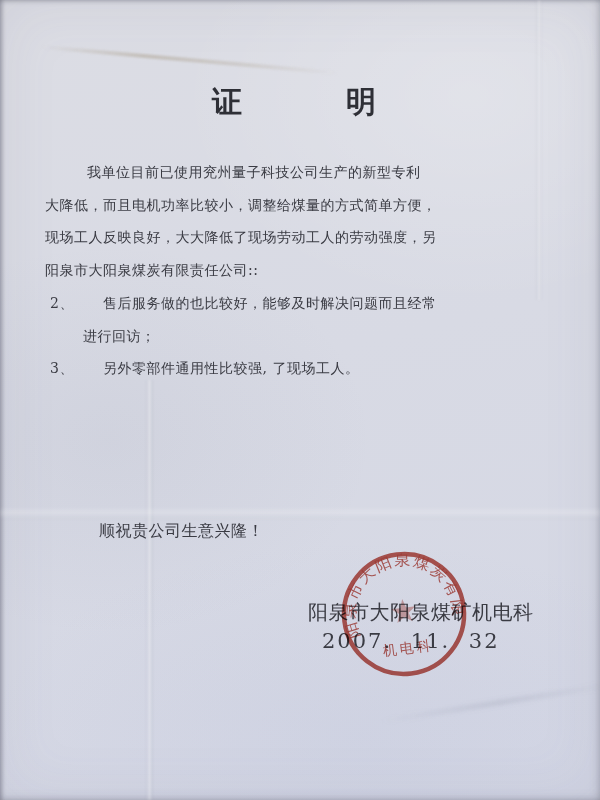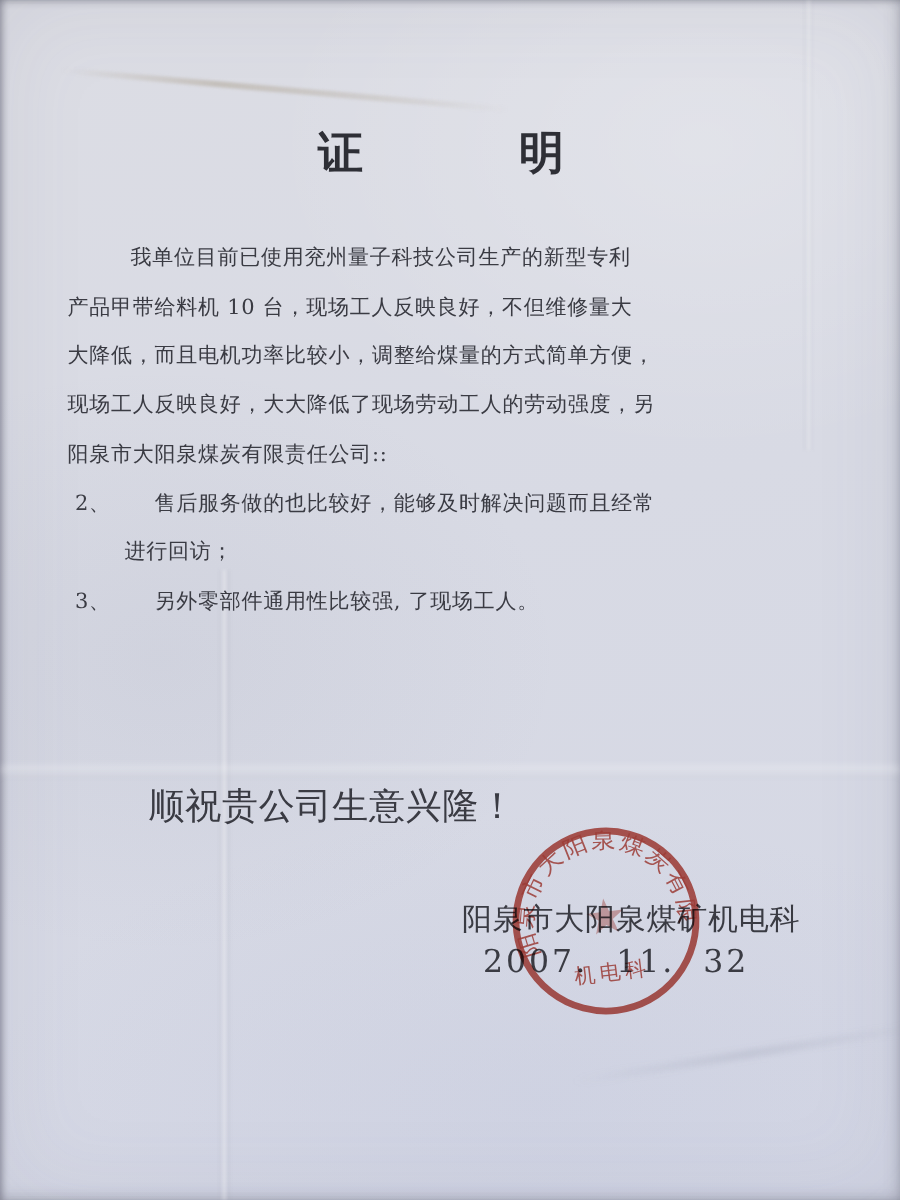--- a/index.html
+++ b/index.html
@@ -60,21 +60,21 @@
   .body-block{
     position:absolute;left:45px;top:156px;width:514px;
     font-size:14px;line-height:32.7px;white-space:nowrap;
     letter-spacing:.5px;
   }
   .line-indent{padding-left:42px;}
   .list-line .num{display:inline-block;width:58px;padding-left:5px;box-sizing:border-box;}
   .cont-line{padding-left:38px;}
   .closing-line{
     position:absolute;left:99px;top:521px;
-    font-size:24px;letter-spacing:.5px;white-space:nowrap;font-family:Liberation Mono, monospace;
+    font-size:16px;letter-spacing:.5px;white-space:nowrap;font-family:Liberation Mono, monospace;
   }
   .signature-line{
     position:absolute;left:308px;top:599px;
     font-size:20px;letter-spacing:.5px;white-space:nowrap;text-align:center;
   }
   .date-line{
     position:absolute;left:322px;top:629px;
     font-size:21px;letter-spacing:2px;word-spacing:10px;white-space:nowrap;
   }
   .seal{
@@ -95,21 +95,20 @@
   <div class="crease crease-diag-bottom"></div>
   <div class="crease crease-vert-right"></div>
 
   <div class="title-row">
     <span>证</span>
     <span>明</span>
   </div>
 
   <div class="body-block">
     <div class="line-indent">我单位目前已使用兖州量子科技公司生产的新型专利</div>
-    <div>产品甲带给料机 10 台，现场工人反映良好，不但维修量大</div>
     <div>大降低，而且电机功率比较小，调整给煤量的方式简单方便，</div>
     <div>现场工人反映良好，大大降低了现场劳动工人的劳动强度，另</div>
     <div>阳泉市大阳泉煤炭有限责任公司::</div>
 
 
     <div class="list-line">
       <span class="num">2、</span><span>售后服务做的也比较好，能够及时解决问题而且经常</span>
     </div>
     <div class="cont-line">进行回访；</div>
 

